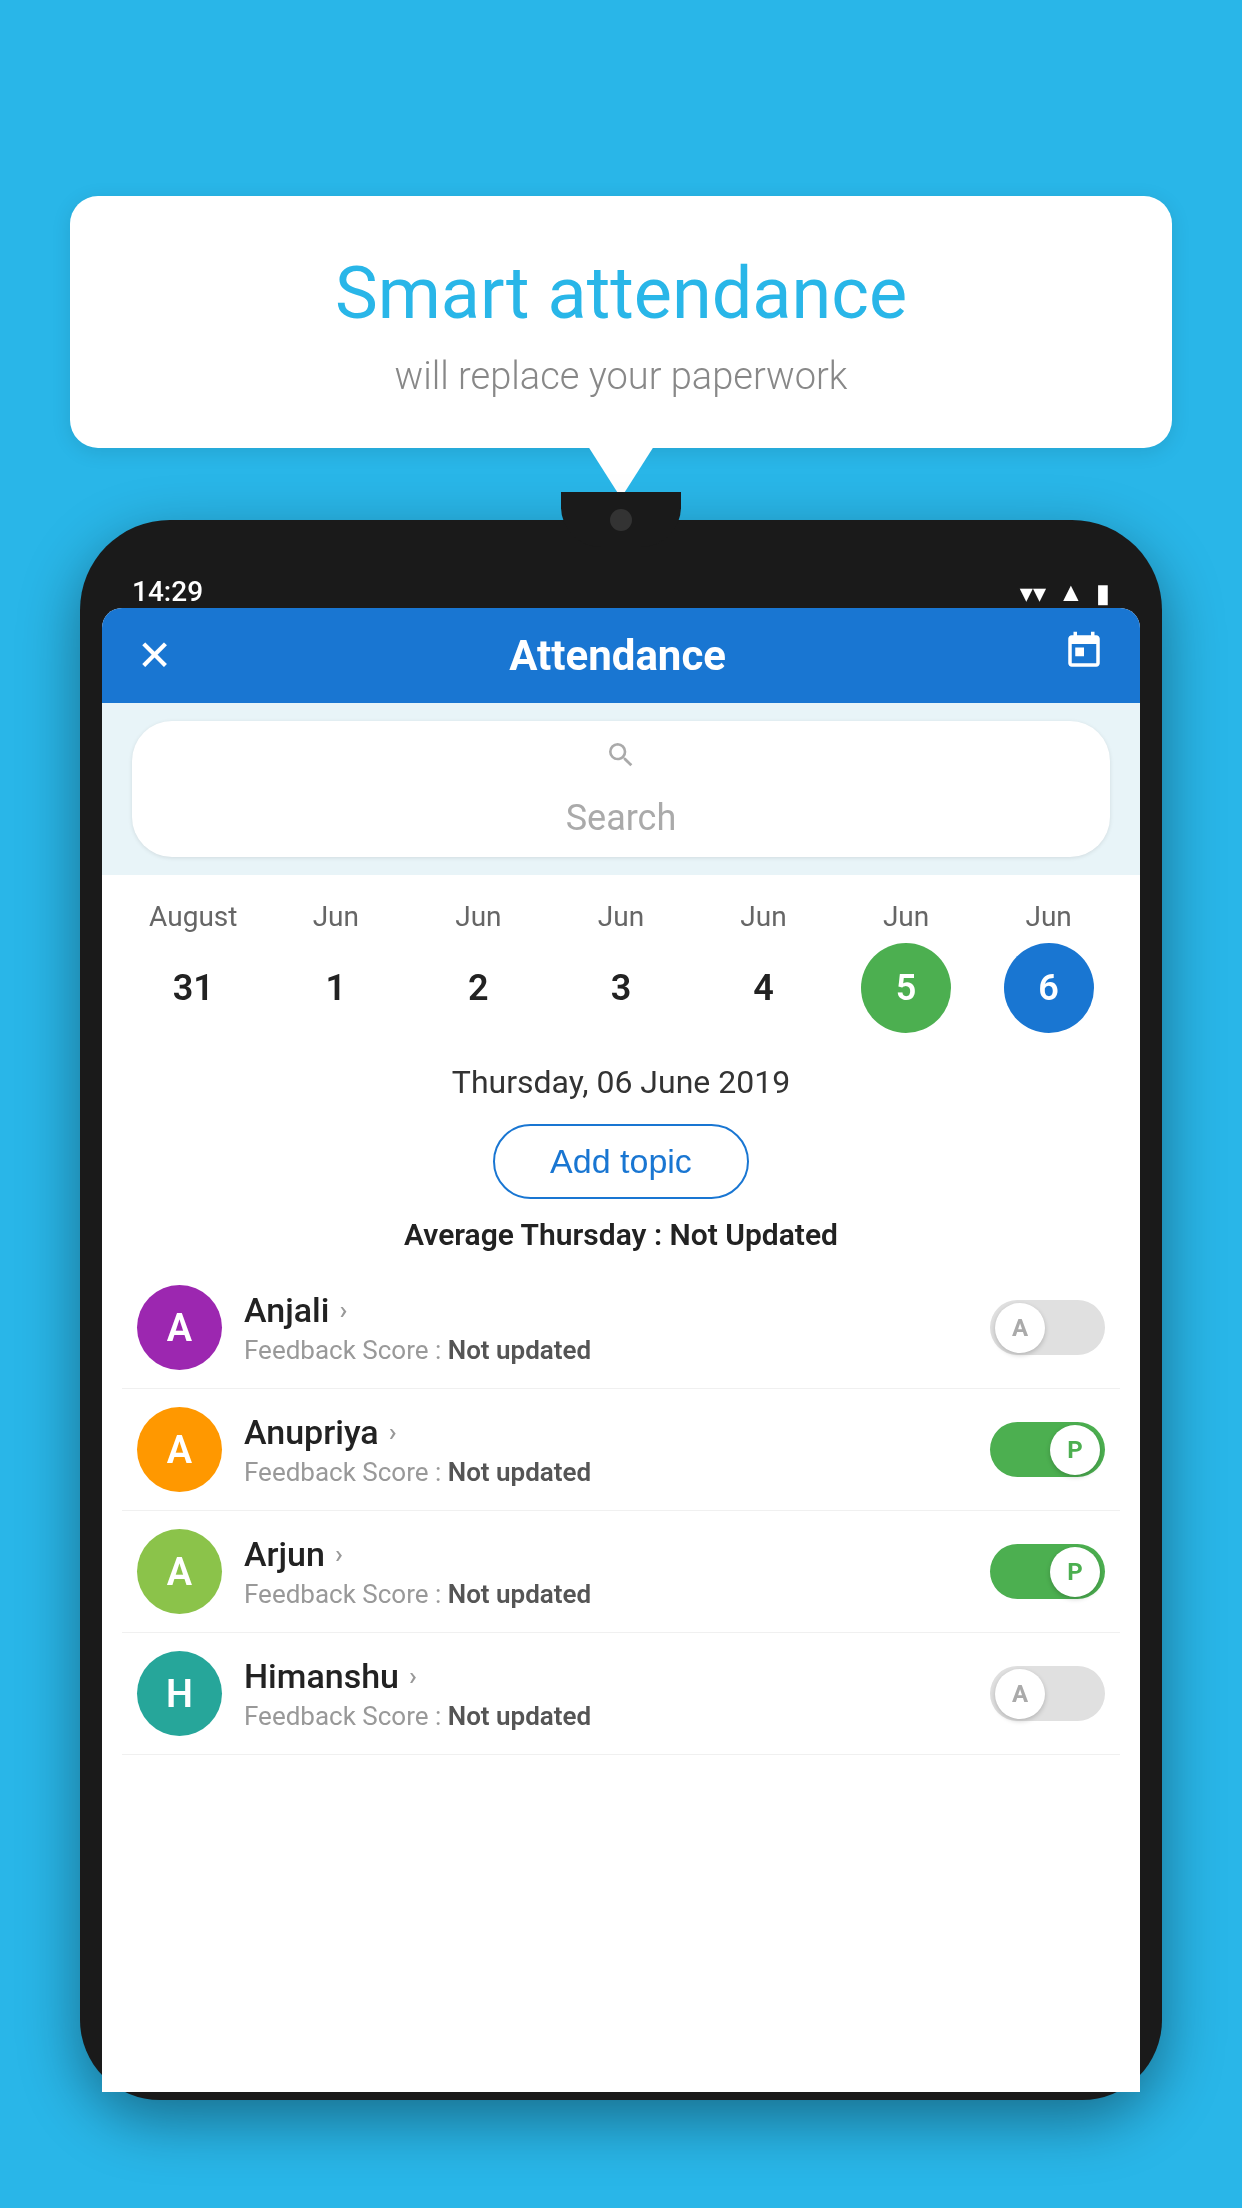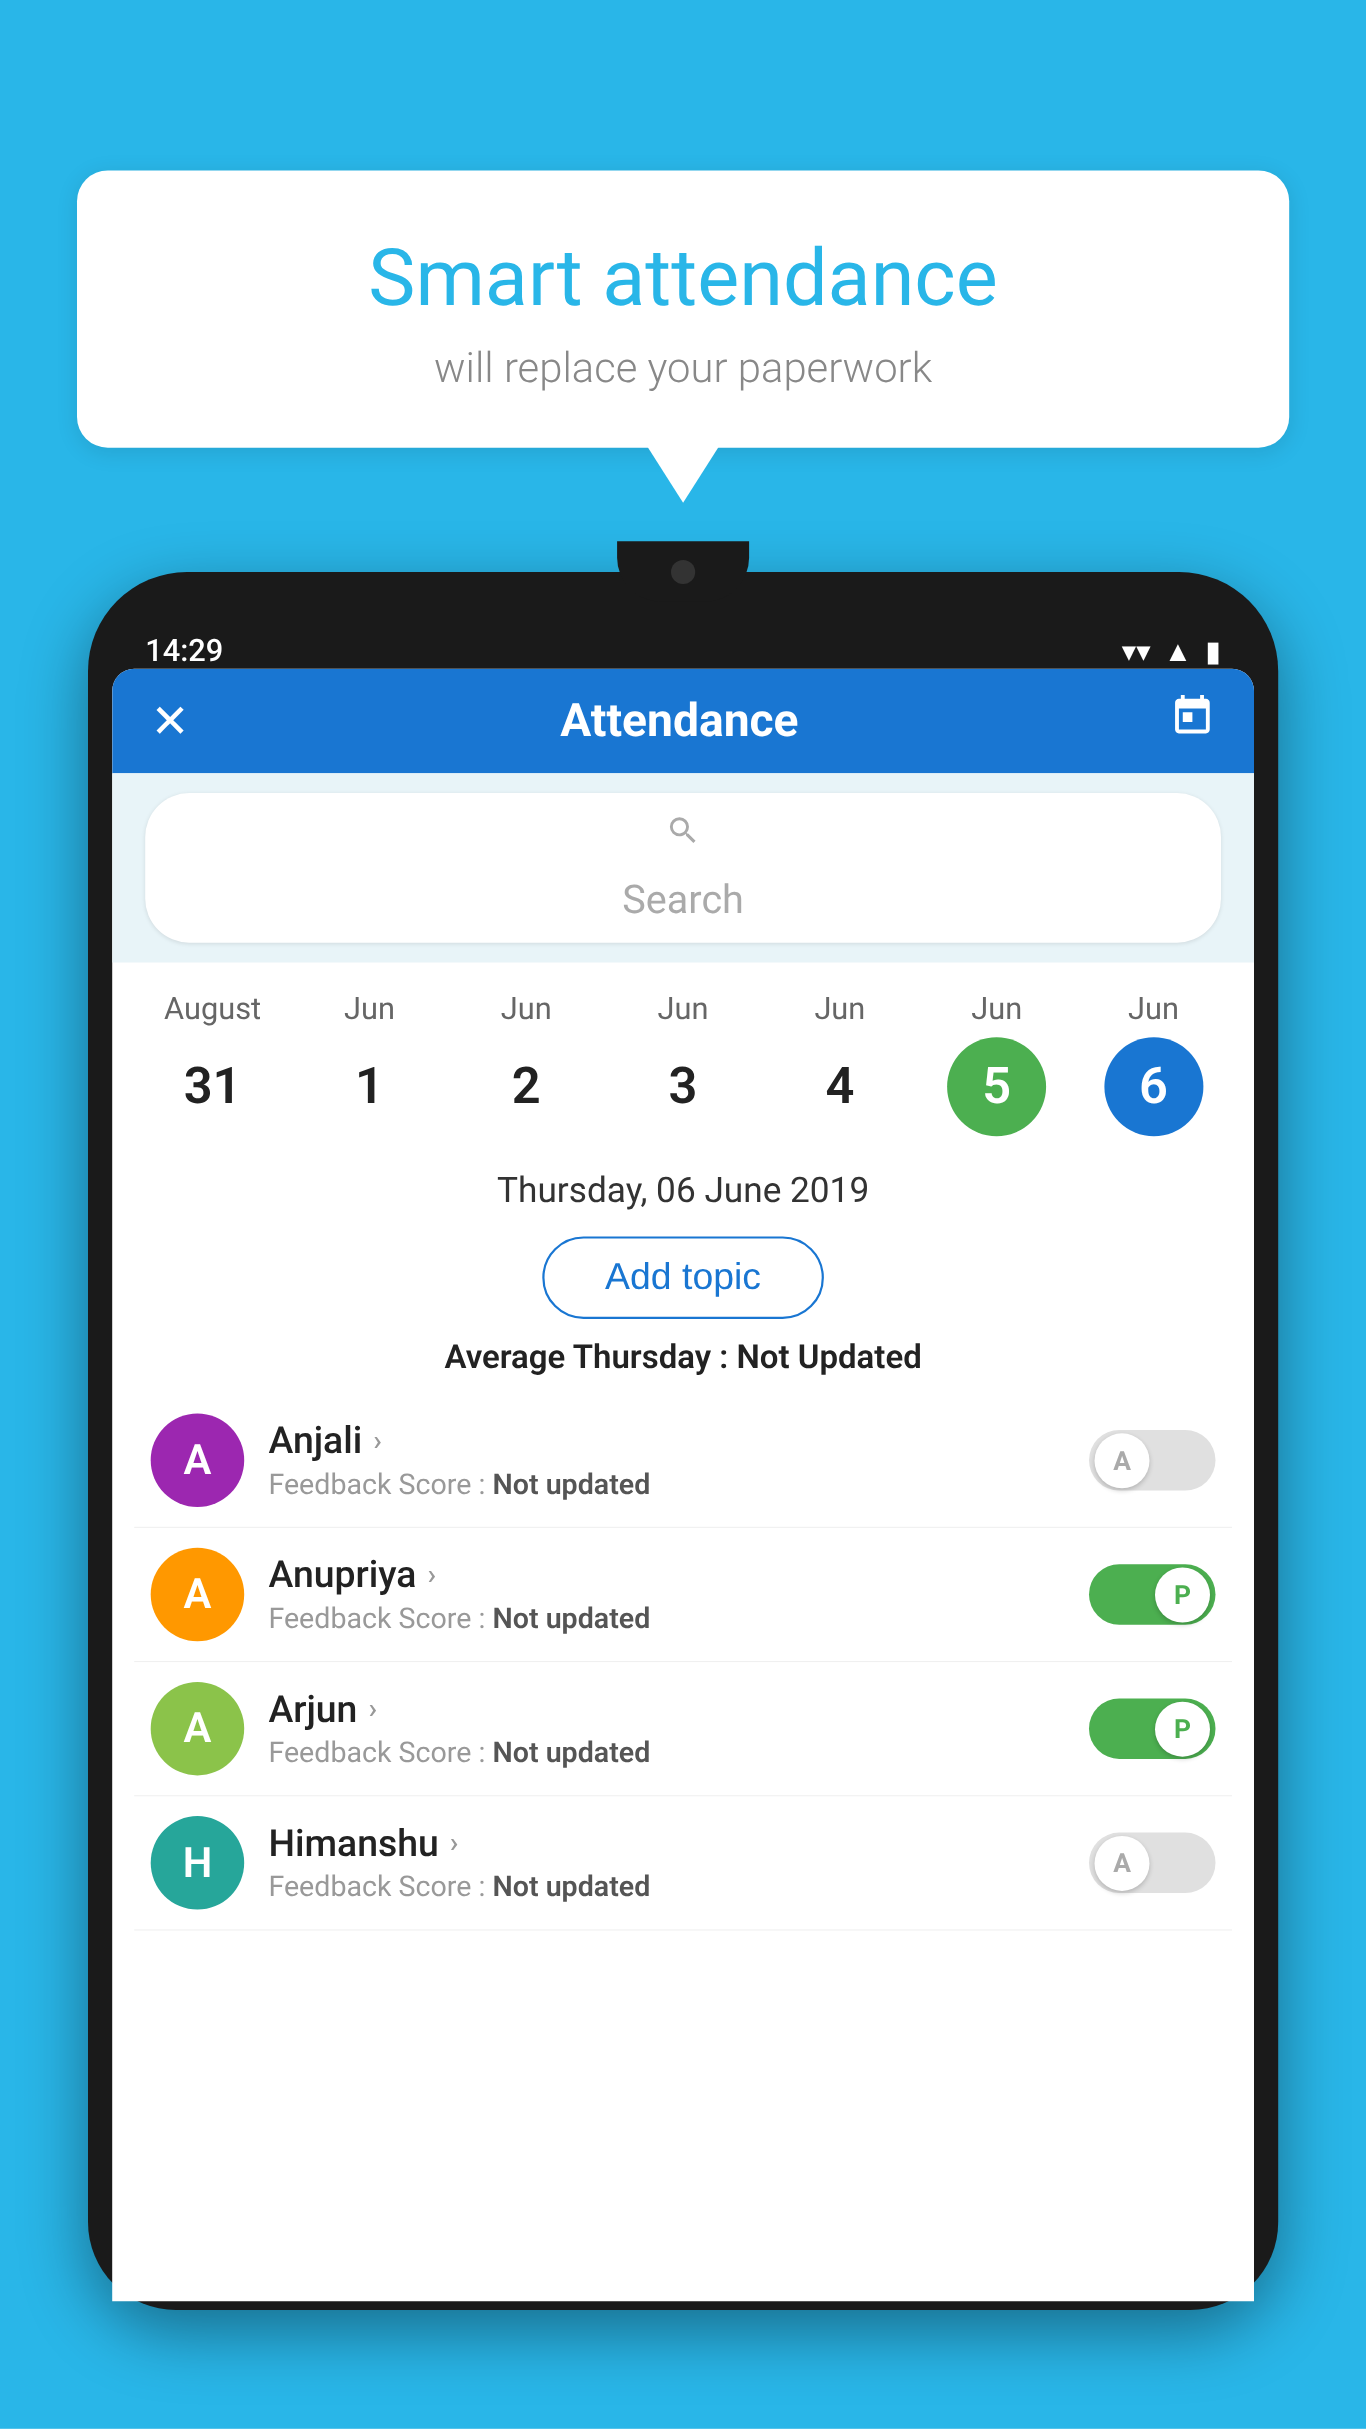--- a/index.html
+++ b/index.html
@@ -18,20 +18,21 @@
       top: 155px;
       left: 70px;
       right: 70px;
     }
     .speech-bubble {
       background: white;
       border-radius: 28px;
       padding: 55px 60px 50px;
       box-shadow: 0 4px 20px rgba(0,0,0,0.1);
       position: relative;
+      margin-top: 41px;
     }
     .speech-bubble::after {
       content: '';
       position: absolute;
       bottom: -50px;
       left: 50%;
       transform: translateX(-50%);
       width: 0;
       height: 0;
       border-left: 35px solid transparent;
@@ -180,21 +181,21 @@
       flex-direction: column;
       align-items: center;
       gap: 10px;
       min-width: 110px;
     }
     .cal-month {
       font-size: 28px;
       color: #666;
     }
     .cal-date {
-      font-size: 46px;
+      font-size: 36px;
       font-weight: 600;
       color: #222;
       width: 90px;
       height: 90px;
       display: flex;
       align-items: center;
       justify-content: center;
       border-radius: 50%;
     }
     .cal-date.today {

